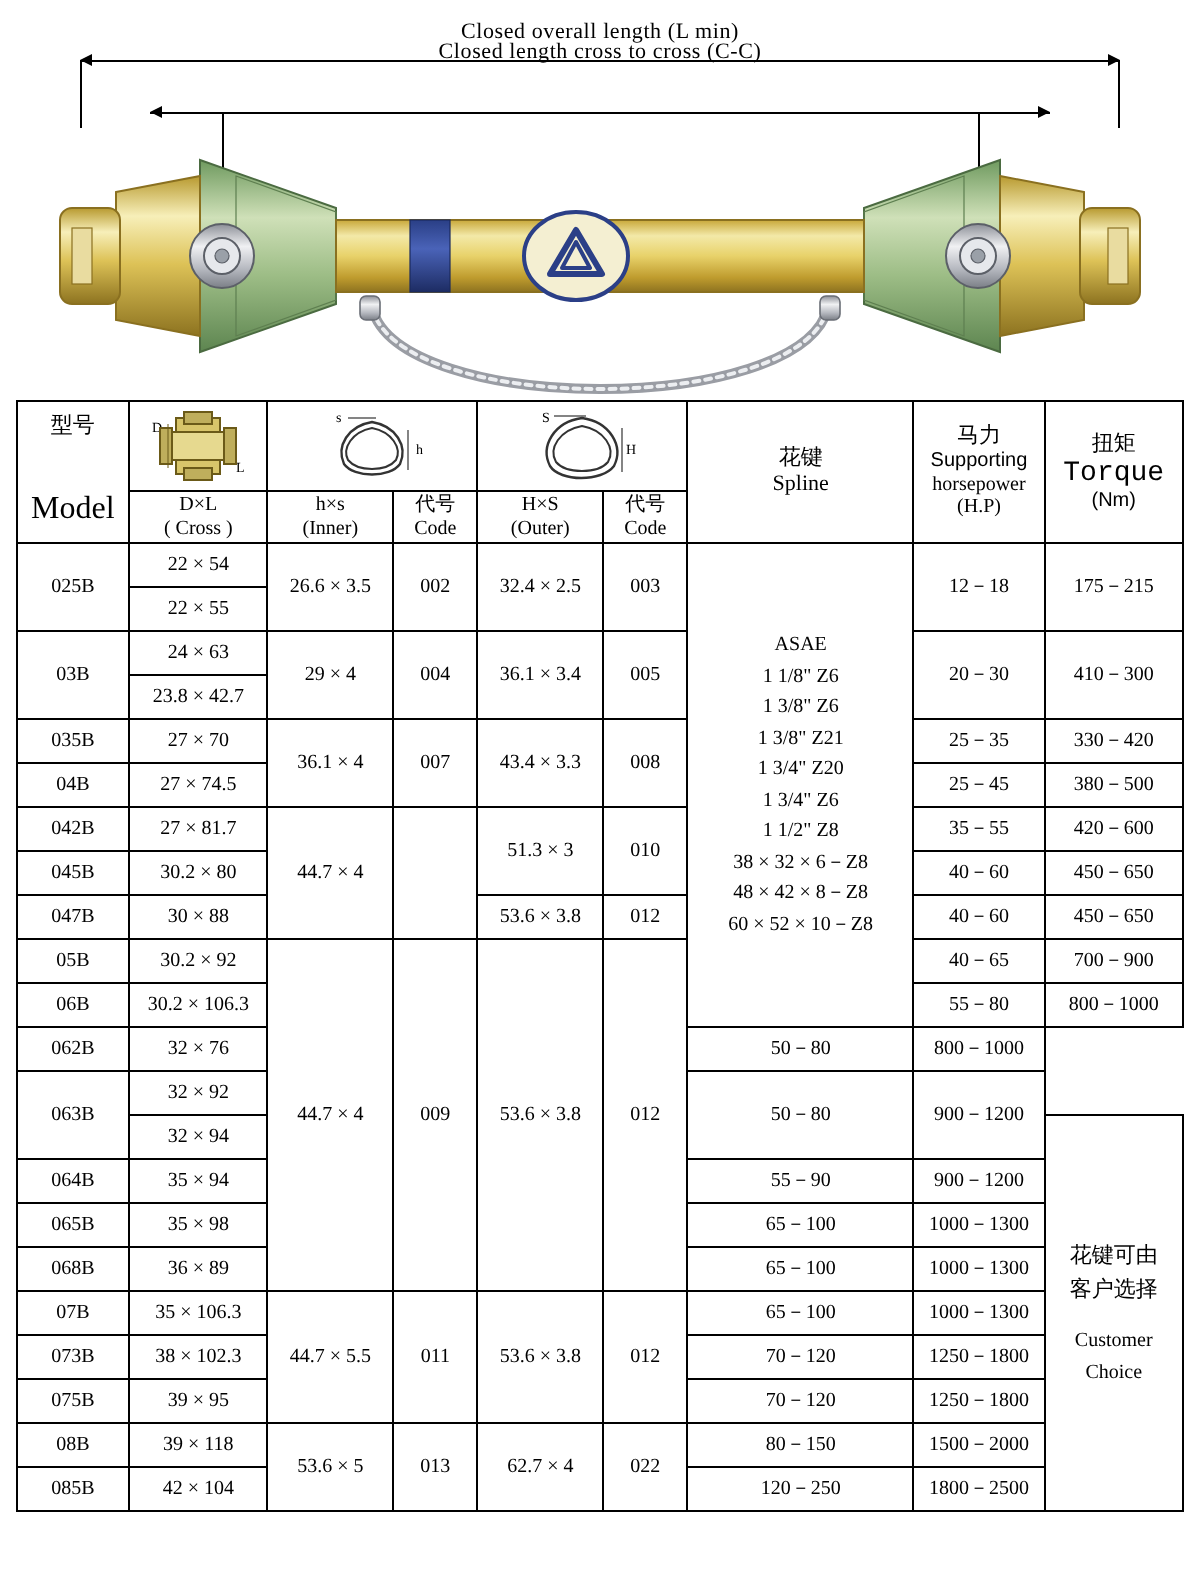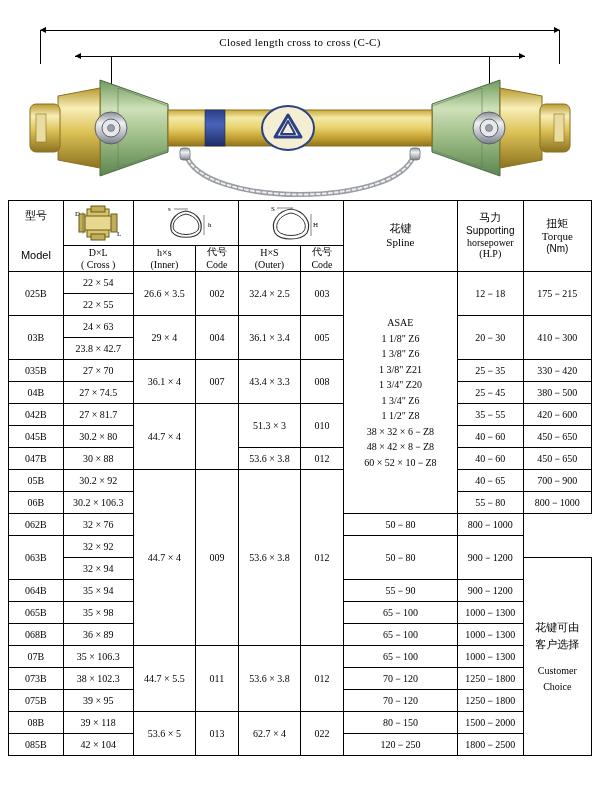--- a/index.html
+++ b/index.html
@@ -56,48 +56,49 @@
   th,td{
     border:1px solid #000;
     text-align:center;
     vertical-align:middle;
     padding:1px 2px;
     line-height:1.15;
   }
   thead th{font-weight:normal;}
   .hdr-big{font-size:11px;}
   .cn{font-family:"DejaVu Sans", sans-serif;font-size:11px;}
-  .cn-s{font-family:Liberation Mono, monospace;font-size:10px;}
+  .cn-s{font-family:Liberation Serif, serif;font-size:10px;}
   .model-col{width:52px;}
   .dl-col{width:66px;}
   .hs-col{width:58px;}
   .code-col{width:38px;}
   .HS-col{width:58px;}
   .code2-col{width:38px;}
   .spline-col{width:118px;}
   .hp-col{width:62px;}
   .tq-col{width:66px;margin-left:16px;}
   td.row-h{height:19px;}
   .spline-cell{font-size:10px;line-height:1.55;}
   .icon-cell{padding:2px 0;}
   svg{display:block;margin:0 auto;}
 </style>
 </head>
 <body>
 
 <div id="diagram">
 
+  <div class="dim-label" style="top:10px;">Closed overall length (L min)</div>
 
   <div class="dim-line" style="left:40px;top:30px;width:520px;"></div>
   <div class="arrow-l" style="left:40px;top:27px;"></div>
   <div class="arrow-r" style="left:554px;top:27px;"></div>
   <div class="tick" style="left:40px;top:30px;height:34px;"></div>
   <div class="tick" style="left:559px;top:30px;height:34px;"></div>
 
-  <div class="dim-label" style="top:36px;">Closed length cross to cross (C-C)</div>
+  <div class="dim-label" style="top:20px;text-decoration:underline;">Closed length cross to cross (C-C)</div>
   <div class="dim-line" style="left:75px;top:56px;width:450px;"></div>
   <div class="arrow-l" style="left:75px;top:53px;"></div>
   <div class="arrow-r" style="left:519px;top:53px;"></div>
   <div class="tick" style="left:111px;top:56px;height:40px;"></div>
   <div class="tick" style="left:489px;top:56px;height:40px;"></div>
 
   <svg width="600" height="140" viewBox="0 0 600 140" style="position:absolute;left:0;top:58px;">
     <defs>
       <linearGradient id="gold" x1="0" y1="0" x2="0" y2="1">
         <stop offset="0%" stop-color="#c9a83a"></stop>
@@ -169,21 +170,21 @@
     <rect x="410" y="90" width="10" height="12" rx="3" fill="url(#silver)" stroke="#6a6e76" stroke-width=".8"></rect>
   </svg>
 </div>
 
 <table>
   <thead>
     <tr>
       <th class="model-col hdr-big cn" rowspan="2">
         <div>型号</div>
         <div style="height:26px"></div>
-        <div style="font-family:Liberation Sans, sans-serif;font-size:11px">Model</div>
+        <div style="font-family:Liberation Serif, serif;font-size:16px">Model</div>
       </th>
       <th class="icon-cell">
         <svg width="58" height="40" viewBox="0 0 58 40">
           <text x="6" y="13" font-size="7" font-family="Liberation Serif">D</text>
           <text x="48" y="33" font-size="7" font-family="Liberation Serif">L</text>
           <rect x="18" y="6" width="22" height="28" fill="#d8c56a" stroke="#6b5a18"></rect>
           <rect x="12" y="13" width="34" height="14" fill="#e6d98f" stroke="#6b5a18"></rect>
           <rect x="10" y="11" width="6" height="18" fill="#bfae5c" stroke="#6b5a18"></rect>
           <rect x="42" y="11" width="6" height="18" fill="#bfae5c" stroke="#6b5a18"></rect>
           <rect x="22" y="3" width="14" height="6" fill="#bfae5c" stroke="#6b5a18"></rect>
@@ -216,21 +217,21 @@
         <div style="font-family:'Liberation Serif',serif;font-size:11px">Spline</div>
       </th>
       <th class="hp-col" rowspan="2">
         <div class="cn">马力</div>
         <div style="font-family:Liberation Sans, sans-serif;font-size:10px">Supporting</div>
         <div style="font-family:'Liberation Serif',serif;font-size:10px">horsepower</div>
         <div style="font-family:'Liberation Serif',serif;font-size:10px">(H.P)</div>
       </th>
       <th class="tq-col" rowspan="2">
         <div class="cn">扭矩</div>
-        <div style="font-family:Liberation Serif, serif;font-size:11px">Torque</div>
+        <div style="font-family:Liberation Mono, monospace;font-size:14px">Torque</div>
         <div style="font-family:Liberation Sans, sans-serif;font-size:10px">(Nm)</div>
       </th>
     </tr>
     <tr>
       <th class="dl-col">
         <div>D×L</div>
         <div>( Cross )</div>
       </th>
       <th class="hs-col">
         <div>h×s</div>

